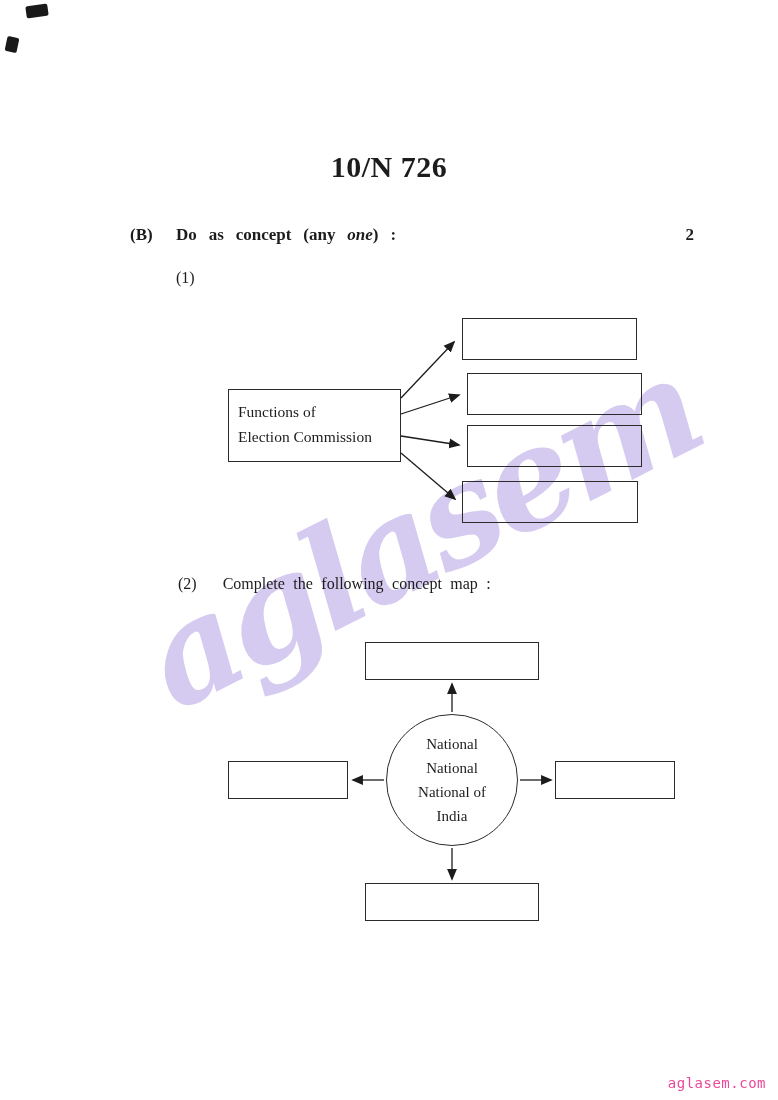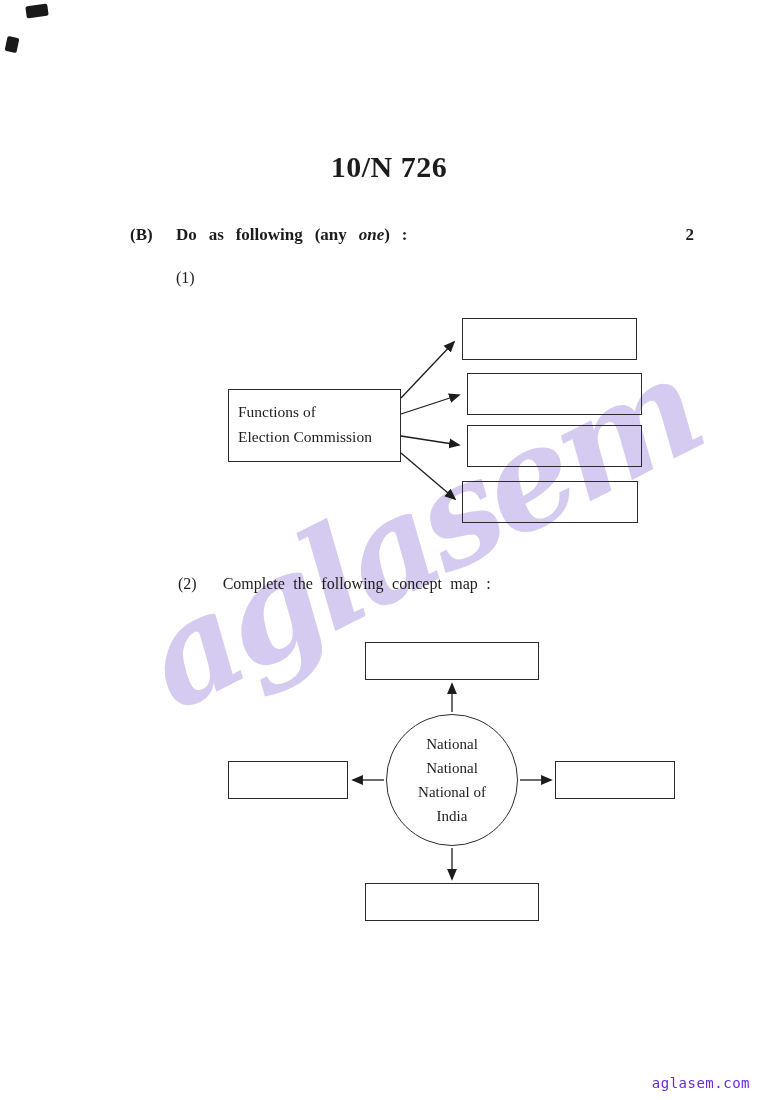--- a/index.html
+++ b/index.html
@@ -98,45 +98,45 @@
   }
 
   svg.arrows {
     position:absolute; left:0; top:0;
     width:778px; height:1100px;
     pointer-events:none;
     z-index:2;
   }
 
   .footer {
-    position:absolute; right:28px; bottom:9px;
+    position:absolute; right:12px; bottom:9px;
     font-family:"DejaVu Sans Mono","Liberation Mono",monospace;
     font-size:14px;
-    color:#6d28d9;
+    color:#ec4899;
     letter-spacing:0.5px;
     z-index:3;
   }
 </style>
 </head>
 <body>
 
 <div class="page">
 
   <div class="artifact a1"></div>
   <div class="artifact a2"></div>
 
   <div class="watermark">aglasem</div>
 
   <div class="content">
 
     <div class="title">10/N 726</div>
 
     <div class="qb-row">
       <span class="qb-label">(B)</span>
-      <span class="qb-text"><span>Do as following (any </span><em>one</em><span>) :</span></span>
+      <span class="qb-text"><span>Do as concept (any </span><em>one</em><span>) :</span></span>
       <span class="qb-marks">2</span>
     </div>
 
     <div class="sub-row sub1">
       <span class="sub-label">(1)</span>
     </div>
 
     <div class="box source-box">
       <div>Functions of</div>
       <div>Election Commission</div>

